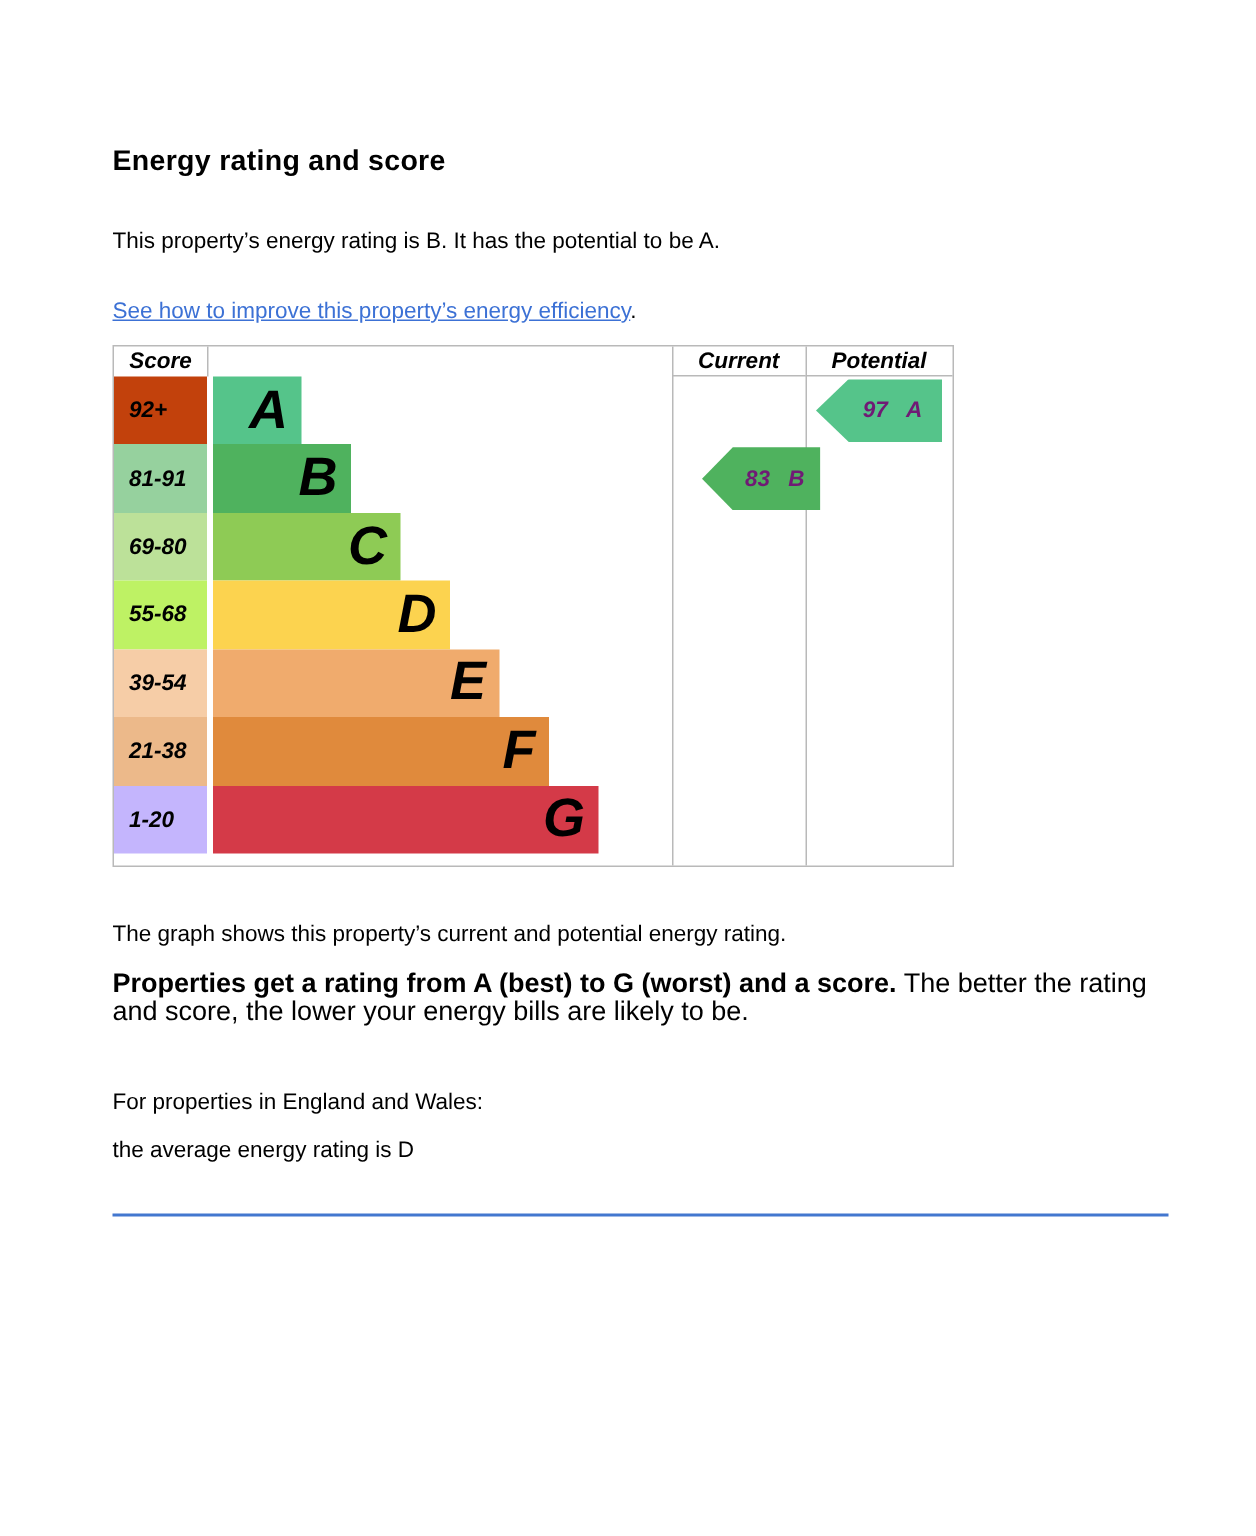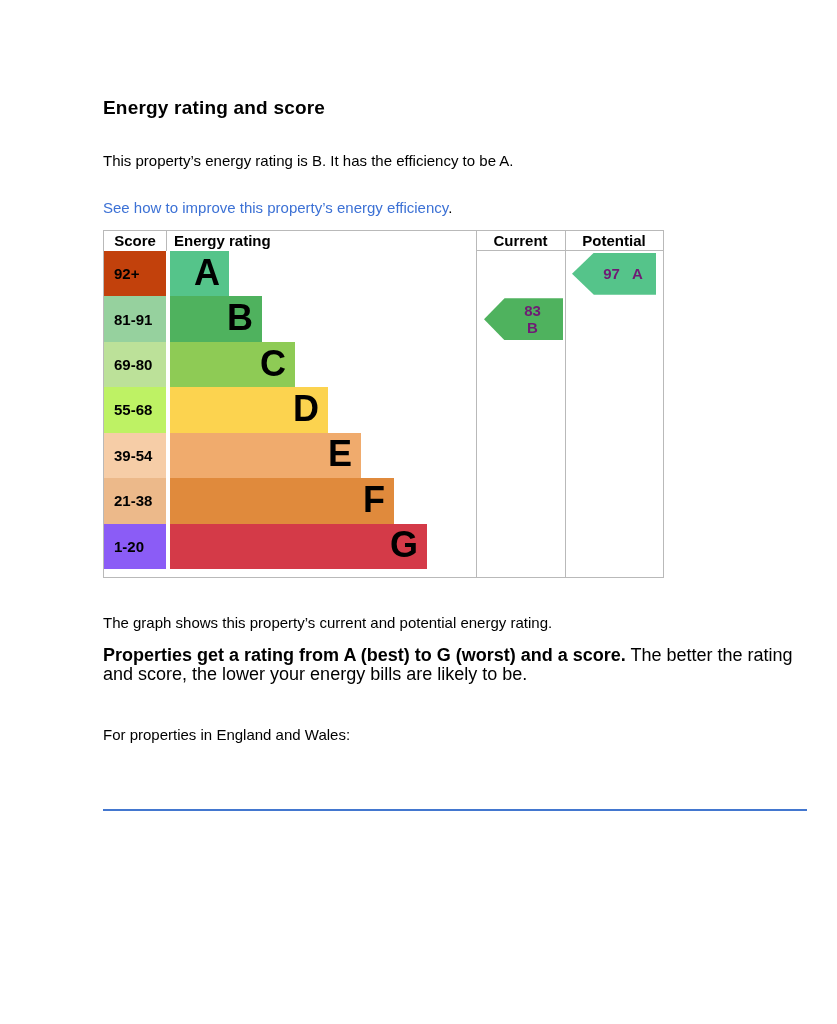--- a/index.html
+++ b/index.html
@@ -3,44 +3,45 @@
 <meta charset="utf-8">
 <style>
   html,body { margin:0; padding:0; background:#ffffff; }
   body {
     width:837px; height:1024px;
     font-family:"Liberation Sans", sans-serif;
     color:#000;
     position:relative;
     overflow:hidden;
   }
-  .abs { position:absolute;margin-left:28px; }
+  .abs { position:absolute; }
 
   
   .page-title {
     left:75px; top:84px;
     font-size:19px; font-weight:bold; letter-spacing:0.2px;
   }
   .intro { left:75px; top:137px; font-size:15px; }
   .improve { left:75px; top:184px; font-size:15px; }
-  .improve a { color:var(--link, #3c71d5); cursor:pointer; }
+  .improve a { color:var(--link, #3c71d5); text-decoration:underline; cursor:pointer; }
   .caption { left:75px; top:599px; font-size:15px; }
   .explain { left:75px; top:628px; width:702px; font-size:18px; line-height:19px; }
   .explain b { font-weight:bold; }
   .region { left:75px; top:711px; font-size:15px; }
   .averages { left:75px; top:757px; font-size:15px; line-height:19px; }
   .divider { left:75px; top:809px; width:704px; height:2px; background:var(--divider,#4377cf); }
 
   
   .chart {
     left:75px; top:230px;
     width:561px; height:348px;
     border:1px solid var(--chart-border,#b9b9b9);
     box-sizing:border-box;
     background:#fff;
+    font-style:italic;
   }
   .vline { position:absolute; top:0; bottom:0; width:1px; background:var(--chart-border,#b9b9b9); }
   .vline-current  { left:372px; }
   .vline-potential{ left:461px; }
 
   .hdr {
     position:absolute; top:0; height:20px;
     font-size:15px; font-weight:bold; line-height:19px;
     box-sizing:border-box;
   }
@@ -62,38 +63,37 @@
   }
 
   .marker {
     position:absolute; height:42px;
     clip-path:polygon(0 50%, 26% 0, 100% 0, 100% 100%, 26% 100%);
     display:flex; align-items:center; justify-content:center;
     padding-left:18px; box-sizing:border-box;
     font-size:15px; font-weight:bold; color:#701a75;
   }
   .marker .gap { display:inline-block; width:12px; }
-  .marker-current  { width:79px; left:380px;flex-direction:column; }
+  .marker-current  { width:79px; left:392px; }
   .marker-potential{ width:84px; left:468px; }
 </style>
 </head>
 <body style="--link: #3c71d5; --divider: #4377cf; --chart-border: #b9b9b9;">
 
 <h1 class="abs page-title">Energy rating and score</h1>
 
-<p class="abs intro">This property’s energy rating is B. It has the efficiency to be A.</p>
+<p class="abs intro">This property’s energy rating is B. It has the potential to be A.</p>
 
 <p class="abs improve"><a>See how to improve this property’s energy efficiency</a><span>.</span></p>
 
 <div class="abs chart">
   <div class="vline vline-current"></div>
   <div class="vline vline-potential"></div>
 
   <div class="hdr hdr-score">Score</div>
-  <div class="hdr hdr-rating">Energy rating</div>
   <div class="hdr hdr-current">Current</div>
   <div class="hdr hdr-potential">Potential</div>
 
   <div id="bands">
       <div class="band-row" style="top: 20px;">
         <div class="band-score" style="background: #c2410c;">92+</div>
         <div class="band-bar" style="width: 59px; background: rgb(85, 196, 138);">
           <span class="band-letter">A</span>
         </div>
       </div>
@@ -121,21 +121,21 @@
           <span class="band-letter">E</span>
         </div>
       </div>
       <div class="band-row" style="top: 247.15px;">
         <div class="band-score" style="background: rgb(236, 185, 138); text-align: right;">21-38</div>
         <div class="band-bar" style="width: 224px; background: rgb(224, 138, 60);">
           <span class="band-letter">F</span>
         </div>
       </div>
       <div class="band-row" style="top: 292.58px;">
-        <div class="band-score" style="background: #8b5cf6;">1-20</div>
+        <div class="band-score" style="background: #c4b5fd;">1-20</div>
         <div class="band-bar" style="width: 257px; background: rgb(212, 58, 72);">
           <span class="band-letter">G</span>
         </div>
       </div>
     </div>
 
   <div class="marker marker-current" id="marker-current" style="top: 67.145px; background: rgb(79, 178, 94);">
     <span>83</span>
       <span class="gap"></span>
       <span>B</span>
@@ -147,15 +147,16 @@
   </div>
 </div>
 
 <p class="abs caption">The graph shows this property’s current and potential energy rating.</p>
 
 <p class="abs explain"><b>Properties get a rating from A (best) to G (worst) and a score.</b><span> The better the rating and score, the lower your energy bills are likely to be.</span></p>
 
 <p class="abs region">For properties in England and Wales:</p>
 
 <div class="abs averages">
+  <div>the average energy rating is D</div>
 </div>
 
 <div class="abs divider"></div>
 
 </body></html>

